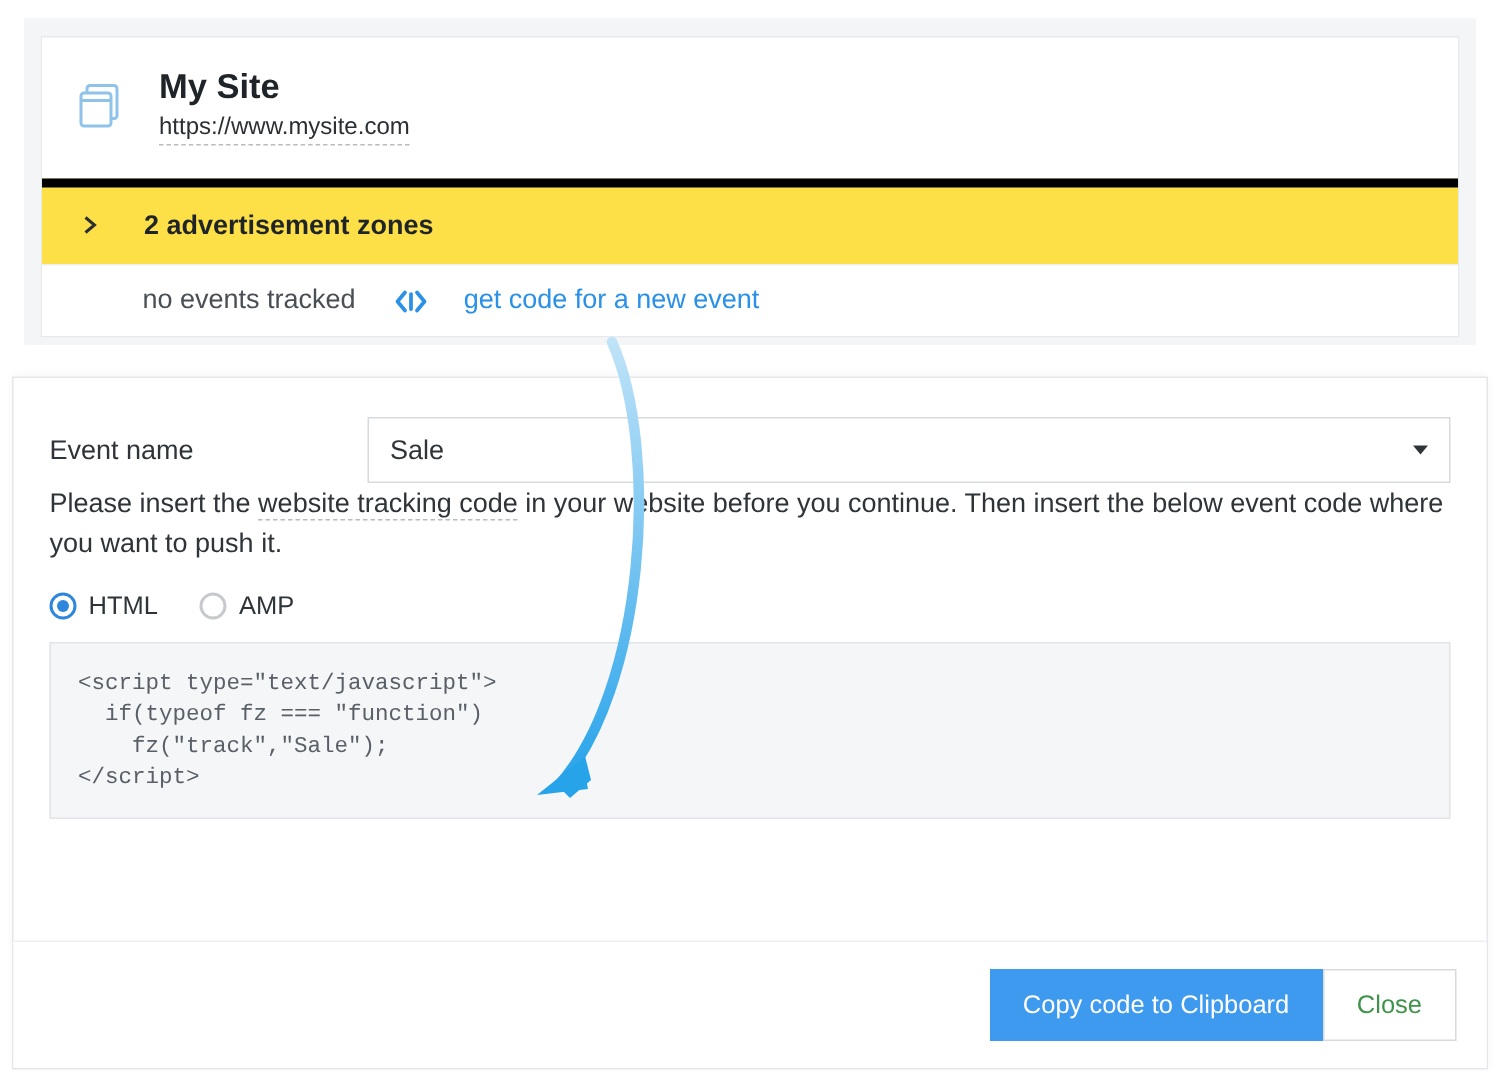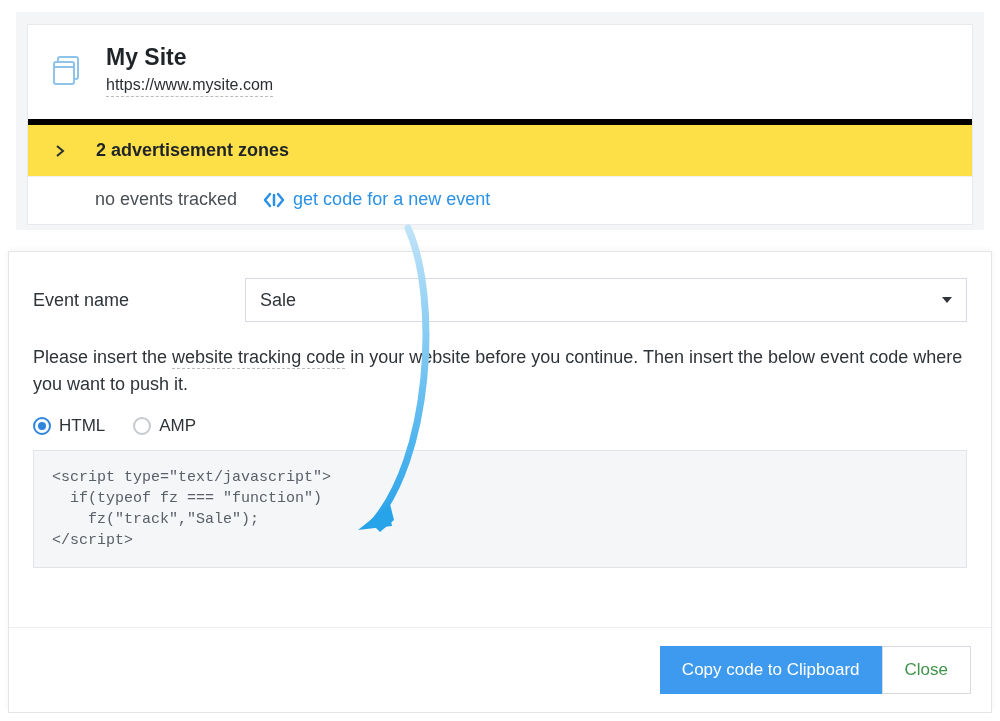--- a/index.html
+++ b/index.html
@@ -11,30 +11,30 @@
   .site-card { position: absolute; left: 27px; top: 24px; right: 27px; background: #fff; border: 1px solid #e7e9ec; }
   .site-header { display: flex; align-items: center; padding: 20px 24px 22px 24px; }
   .site-icon { width: 36px; height: 36px; margin-right: 18px; display: inline-flex; align-items: center; justify-content: center; }
   .site-title { font-size: 23px; font-weight: 600; color: #1f2429; line-height: 1.1; }
   .site-url { font-size: 16px; color: #2b2f33; margin-top: 6px; border-bottom: 1px dashed #b7bcc1; display: inline-block; padding-bottom: 2px; }
   .section-row { display: flex; align-items: flex-end; padding: 15px 24px 15px 24px; border-top: 6px solid #000000; background: #fde047; }
   .chevron { width: 16px; text-align: center; margin-right: 28px; font-size: 16px; color: #2b2f33; }
   .ad-zones { font-size: 18px; font-weight: 700; color: #1f2429; }
   .events-row { display: flex; align-items: center; padding: 12px 24px 14px 67px; border-top: 1px solid #edf0f2; background: #fff; }
   .no-events { font-size: 18px; color: #4a4f55; margin-right: 26px; }
-  .get-code-link { display: inline-flex; align-items: center; color: #2a91e6; font-size: 18px; }
+  .get-code-link { display: inline-flex; align-items: flex-end; color: #2a91e6; font-size: 18px; gap: 16px; }
   .get-code-link .code-icon { color: #2a91e6; margin-right: 8px; display: inline-flex; }
 
   
   .modal { position: absolute; left: 8px; right: 8px; top: 251px; bottom: 8px; background: #fff; border: 1px solid #e4e6ea; box-shadow: 0 -2px 6px rgba(0,0,0,0.04); }
   .modal-header { display: flex; align-items: center; justify-content: space-between; padding: 24px 28px 20px 24px; border-bottom: 1px solid #eceef1; }
   .modal-title { font-size: 24px; font-weight: 400; color: #2a2e33; }
   .close-x { font-size: 22px; color: #6a6f76; cursor: pointer; }
   .modal-body { padding: 26px 24px 16px 24px; }
-  .form-row { display: flex; align-items: center; margin-bottom: 22px; }
+  .form-row { display: flex; align-items: center; }
   .form-label { width: 212px; font-size: 18px; color: #2f3439; }
   .select { flex: 1; position: relative; }
   .select-box { width: 100%; height: 44px; border: 1px solid #d7dade; background: #fff; display: flex; align-items: center; padding: 0 14px; font-size: 18px; color: #2f3439; justify-content: space-between; }
   .caret { width: 0; height: 0; border-left: 5px solid transparent; border-right: 5px solid transparent; border-top: 6px solid #2f3439; }
   .instruct { font-size: 18px; color: #2f3439; line-height: 1.5; margin-bottom: 18px; }
   .instruct .underline { border-bottom: 1px dashed #b7bcc1; padding-bottom: 1px; }
   .radios { display: flex; align-items: center; gap: 28px; margin-bottom: 14px; }
   .radio { display: inline-flex; align-items: center; gap: 8px; }
   .radio-circle { width: 18px; height: 18px; border: 2px solid #2f86dd; border-radius: 50%; display: inline-flex; align-items: center; justify-content: center; }
   .radio-circle.unselected { border-color: #c6c9ce; }

